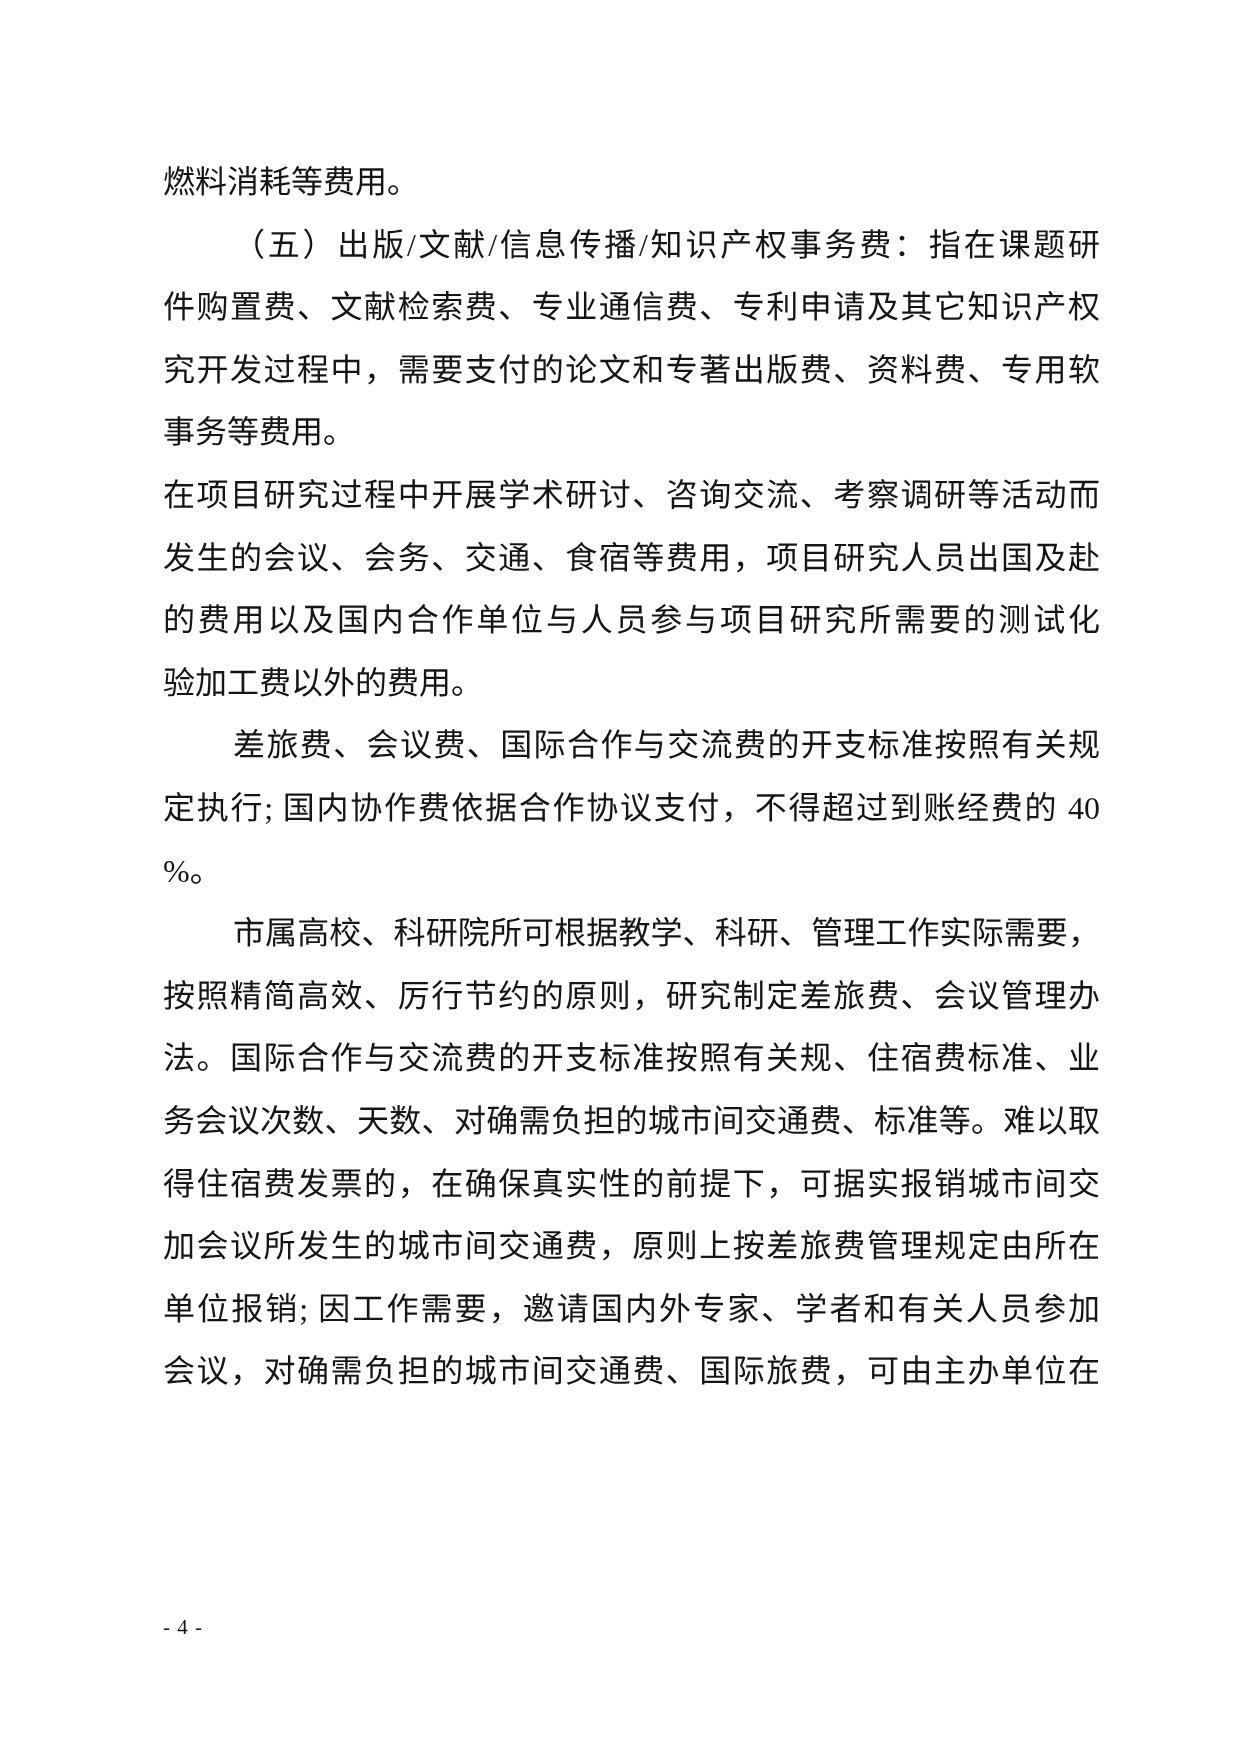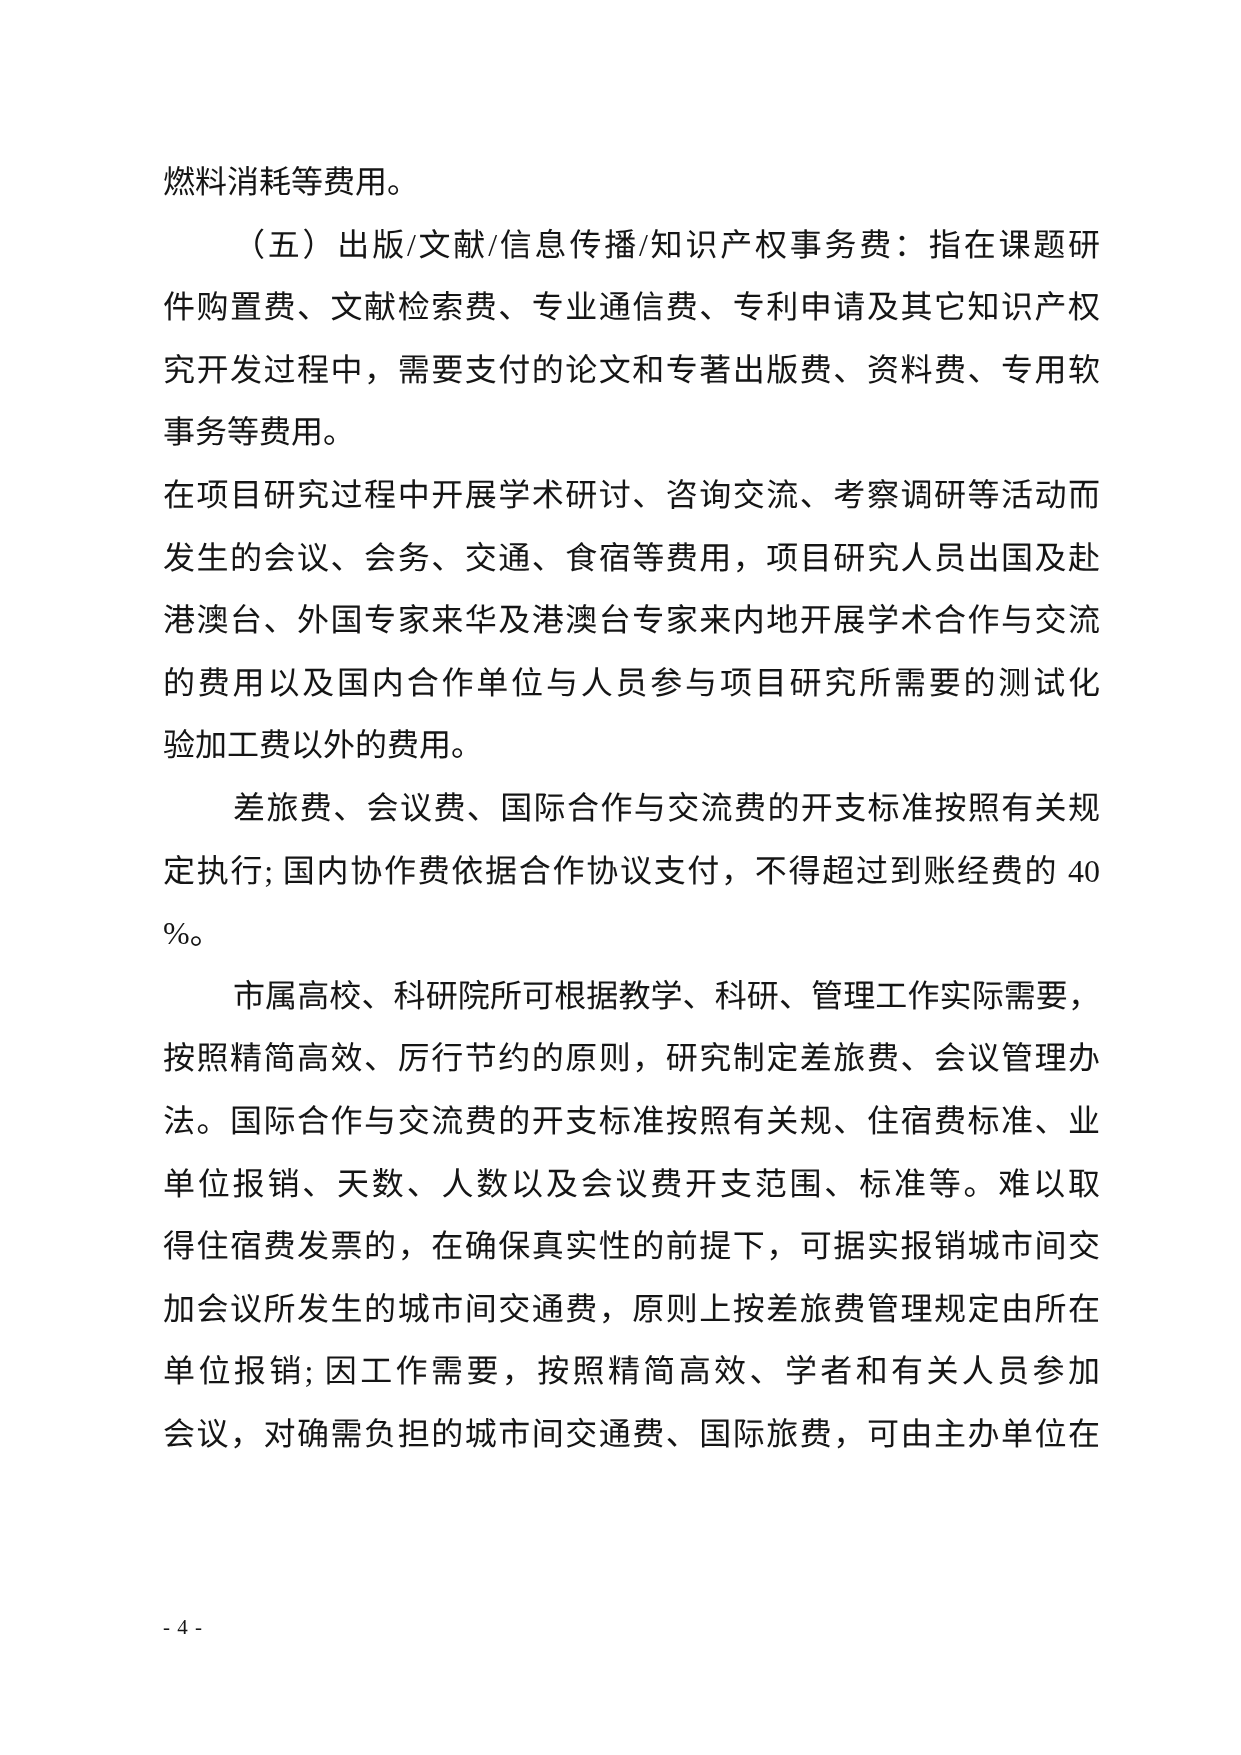--- a/index.html
+++ b/index.html
@@ -51,29 +51,28 @@
 
 <div class="page">
   <div class="text-block">
       <div class="line">燃料消耗等费用。</div>
       <div class="line indent fill">（五）出版/文献/信息传播/知识产权事务费：指在课题研</div>
       <div class="line fill">件购置费、文献检索费、专业通信费、专利申请及其它知识产权</div>
       <div class="line fill">究开发过程中，需要支付的论文和专著出版费、资料费、专用软</div>
       <div class="line">事务等费用。</div>
       <div class="line fill">在项目研究过程中开展学术研讨、咨询交流、考察调研等活动而</div>
       <div class="line fill">发生的会议、会务、交通、食宿等费用，项目研究人员出国及赴</div>
-      <div class="line fill">港澳台、外国专家来华及港澳台专家来内地开展学术合作与交流</div>
       <div class="line fill">的费用以及国内合作单位与人员参与项目研究所需要的测试化</div>
       <div class="line">验加工费以外的费用。</div>
       <div class="line indent fill">差旅费、会议费、国际合作与交流费的开支标准按照有关规</div>
       <div class="line fill">定执行; 国内协作费依据合作协议支付，不得超过到账经费的 40</div>
       <div class="line">%。</div>
       <div class="line indent fill">市属高校、科研院所可根据教学、科研、管理工作实际需要，</div>
       <div class="line fill">按照精简高效、厉行节约的原则，研究制定差旅费、会议管理办</div>
       <div class="line fill">法。国际合作与交流费的开支标准按照有关规、住宿费标准、业</div>
-      <div class="line fill">单位报销、天数、人数以及会议费开支范围、标准等。难以取</div>
+      <div class="line fill">务会议次数、天数、对确需负担的城市间交通费、标准等。难以取</div>
       <div class="line fill">得住宿费发票的，在确保真实性的前提下，可据实报销城市间交</div>
       <div class="line fill">加会议所发生的城市间交通费，原则上按差旅费管理规定由所在</div>
-      <div class="line fill">单位报销; 因工作需要，按照精简高效、学者和有关人员参加</div>
+      <div class="line fill">单位报销; 因工作需要，邀请国内外专家、学者和有关人员参加</div>
       <div class="line fill">会议，对确需负担的城市间交通费、国际旅费，可由主办单位在</div>
     </div>
   <div class="page-footer">- 4 -</div>
 </div>
 
 </body></html>

